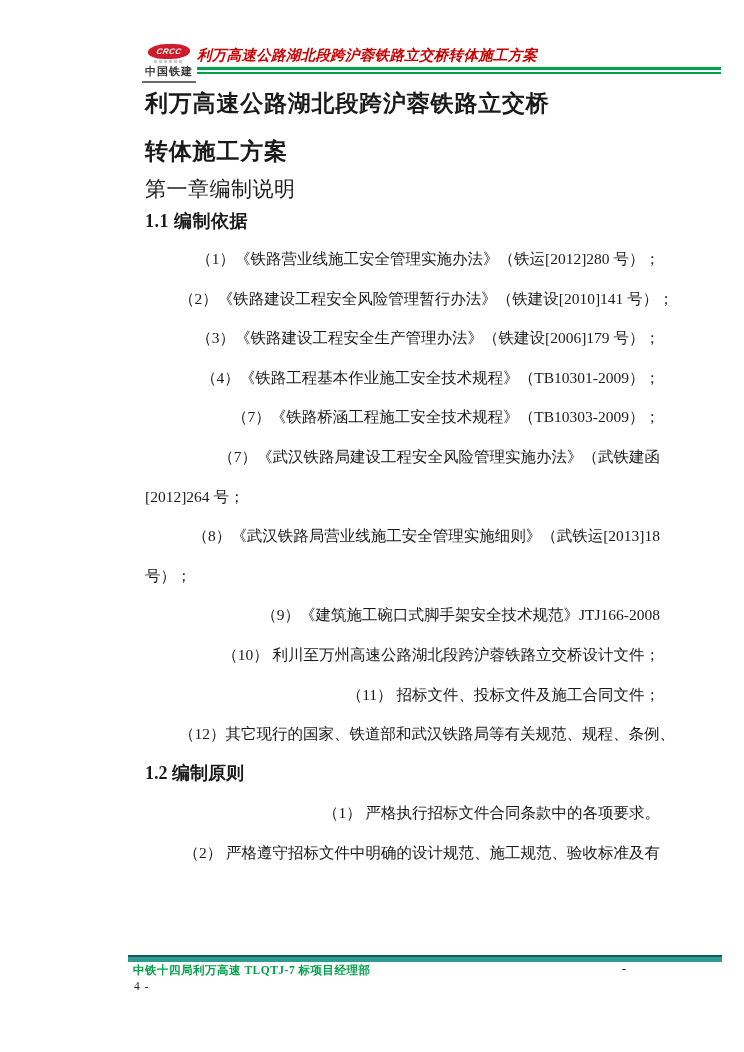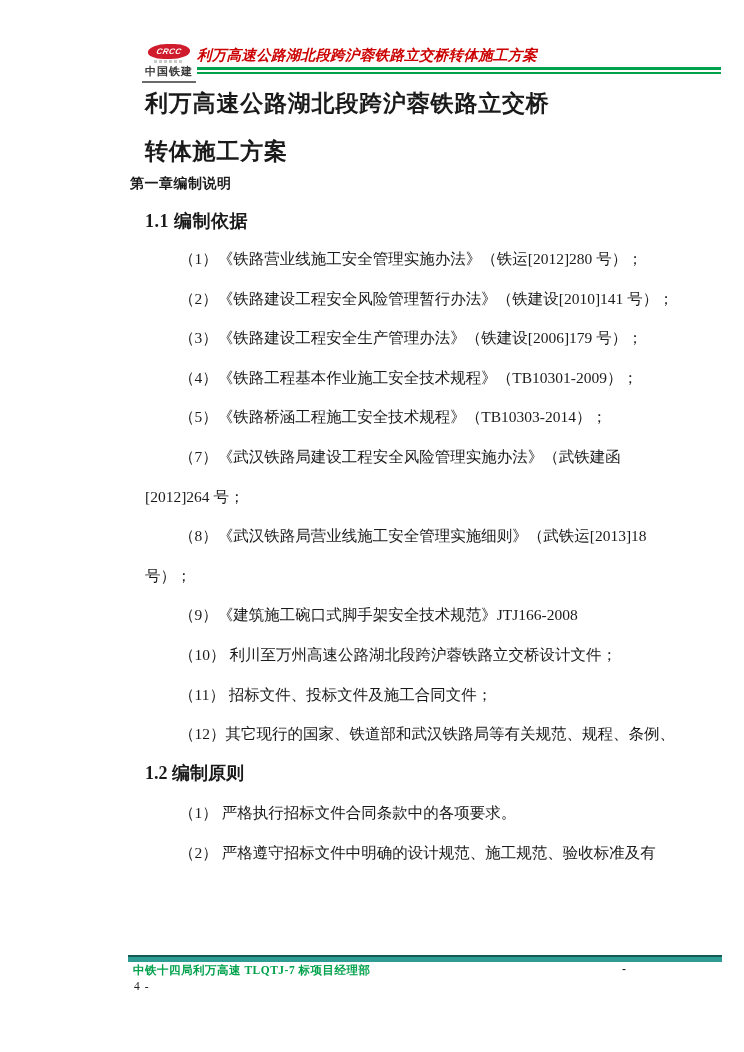--- a/index.html
+++ b/index.html
@@ -31,26 +31,26 @@
   .hdr-title {
     position:absolute; right:87px; top:46px; width:460px; 
     font-size:14.5px; font-weight:bold; font-style:italic; color:#cc0000;
     white-space:nowrap; letter-spacing:.3px;
   }
   .hdr-rule-thick { position:absolute; left:197px; top:67px; width:524px; height:3px; background:#00a14b; }
   .hdr-rule-thin  { position:absolute; left:197px; top:72px; width:524px; height:1.5px; background:#00a14b; }
   
   .doc-title1 { position:absolute; left:145px; top:88px;  font-size:23px; font-weight:bold; letter-spacing:.8px; }
   .doc-title2 { position:absolute; left:145px; top:136px; font-size:23px; font-weight:bold; letter-spacing:.8px; }
-  .chapter    { position:absolute; left:130px; top:175px; font-size:14px; font-weight:bold; letter-spacing:.5px; }
+  .chapter    { position:absolute; left:145px; top:175px; font-size:21px; font-weight:normal; letter-spacing:.5px; }
   .h-sec      { font-size:18px; font-weight:bold; letter-spacing:.5px;text-align:center; }
   .h11        { position:absolute; left:145px; top:209px; }
   .flow       { position:absolute; left:145px; top:239px; width:515px; }
   .bline      { height:39.6px; line-height:39.6px; font-size:15.5px; white-space:nowrap; }
-  .bline.ind  { padding-left:34px; }
+  .bline.ind  { padding-left:34px;text-align:right; }
   .bline.h    { font-size:18px; font-weight:bold; padding-left:0; }
   
   .ftr-bar {
     position:absolute; left:128px; top:955px; width:594px; height:7px;
     background:#2e9c92; border-top:2px solid #145a54;
   }
   .ftr-project {
     position:absolute; left:133px; top:963px; font-size:11.5px; font-weight:bold;
     color:#00a14b; letter-spacing:.5px; white-space:nowrap;
   }
@@ -77,21 +77,21 @@
   <div class="doc-title1">利万高速公路湖北段跨沪蓉铁路立交桥</div>
   <div class="doc-title2">转体施工方案</div>
   <div class="chapter">第一章编制说明</div>
   <div class="h-sec h11">1.1 编制依据</div>
 
   <div class="flow">
     <div class="bline ind">（1）《铁路营业线施工安全管理实施办法》（铁运[2012]280 号）；</div>
     <div class="bline ind">（2）《铁路建设工程安全风险管理暂行办法》（铁建设[2010]141 号）；</div>
     <div class="bline ind">（3）《铁路建设工程安全生产管理办法》（铁建设[2006]179 号）；</div>
     <div class="bline ind">（4）《铁路工程基本作业施工安全技术规程》（TB10301-2009）；</div>
-    <div class="bline ind">（5）《铁路桥涵工程施工安全技术规程》（TB10303-2014）；</div>
+    <div class="bline ind">（7）《铁路桥涵工程施工安全技术规程》（TB10303-2009）；</div>
     <div class="bline ind">（7）《武汉铁路局建设工程安全风险管理实施办法》（武铁建函</div>
     <div class="bline">[2012]264 号；</div>
     <div class="bline ind">（8）《武汉铁路局营业线施工安全管理实施细则》（武铁运[2013]18</div>
     <div class="bline">号）；</div>
     <div class="bline ind">（9）《建筑施工碗口式脚手架安全技术规范》JTJ166-2008</div>
     <div class="bline ind">（10） 利川至万州高速公路湖北段跨沪蓉铁路立交桥设计文件；</div>
     <div class="bline ind">（11） 招标文件、投标文件及施工合同文件；</div>
     <div class="bline ind">（12）其它现行的国家、铁道部和武汉铁路局等有关规范、规程、条例、</div>
     <div class="bline h">1.2 编制原则</div>
     <div class="bline ind">（1） 严格执行招标文件合同条款中的各项要求。</div>

